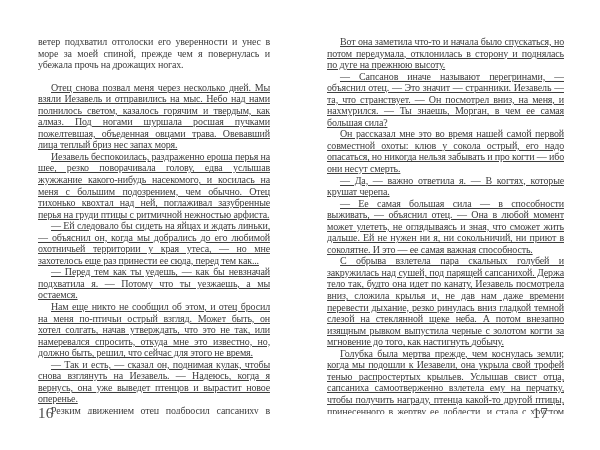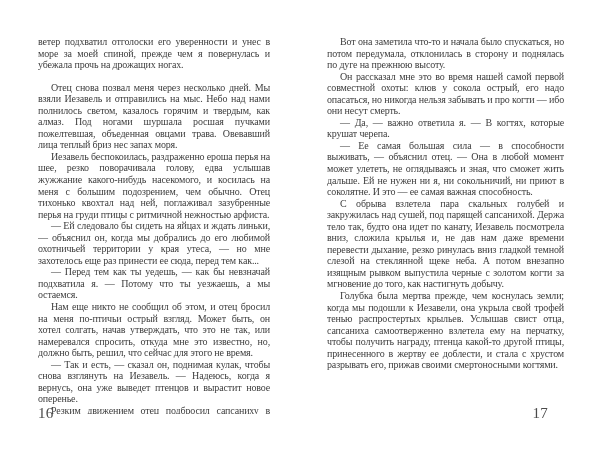--- a/index.html
+++ b/index.html
@@ -33,21 +33,21 @@
     line-height: 11.55px;
     text-align: justify;
     letter-spacing: -0.15px;
     hyphens: auto;
     -webkit-hyphens: auto;
   }
   p.para {
     margin: 0;
     padding: 0;
   }
-  p.para.indent { text-indent: 13px; }
+  p.para.indent { text-indent: 13px; text-decoration: underline; }
   p.para.space-before { margin-top: 11px; }
   .page-number {
     position: absolute;
     bottom: 0;
     font-size: 15px;
     color: var(--pn, #4a4a4a);
     letter-spacing: 0.2px;
   }
   .page.left  .page-number { left: 0; }
   .page.right .page-number { right: 16px; }
@@ -67,20 +67,21 @@
         <p class="para indent">Нам еще никто не сообщил об этом, и отец бросил на меня по-птичьи острый взгляд. Может быть, он хотел солгать, начав утверждать, что это не так, или намеревался спросить, откуда мне это известно, но, должно быть, решил, что сейчас для этого не время.</p>
         <p class="para indent">— Так и есть, — сказал он, поднимая кулак, чтобы снова взглянуть на Иезавель. — Надеюсь, когда я вернусь, она уже выведет птенцов и вырастит новое оперенье.</p>
         <p class="para indent">Резким движением отец подбросил сапсаниху в воздух, и она стала подниматься — крылья рассекали воздух, как пара сверкающих лезвий, неся ее в небо. Отец следил за полетом, заслонив рукой в перчатке глаза от солнца. Достигнув пика, Иезавель стала нарезать круги, высматривая добычу.</p>
       </div>
     <div class="page-number">16</div>
   </section>
 
   <section class="page right" lang="ru">
     <div class="page-text">
         <p class="para indent">Вот она заметила что-то и начала было спускаться, но потом передумала, отклонилась в сторону и поднялась по дуге на прежнюю высоту.</p>
+        <p class="para indent">— Сапсанов иначе называют перегринами, — объяснил отец. — Это значит — странники. Иезавель — та, что странствует. — Он посмотрел вниз, на меня, и нахмурился. — Ты знаешь, Морган, в чем ее самая большая сила?</p>
         <p class="para indent">Он рассказал мне это во время нашей самой первой совместной охоты: клюв у сокола острый, его надо опасаться, но никогда нельзя забывать и про когти — ибо они несут смерть.</p>
         <p class="para indent">— Да, — важно ответила я. — В когтях, которые крушат черепа.</p>
         <p class="para indent">— Ее самая большая сила — в способности выживать, — объяснил отец. — Она в любой момент может улететь, не оглядываясь и зная, что сможет жить дальше. Ей не нужен ни я, ни сокольничий, ни приют в соколятне. И это — ее самая важная способность.</p>
         <p class="para indent">С обрыва взлетела пара скальных голубей и закружилась над сушей, под парящей сапсанихой. Держа тело так, будто она идет по канату, Иезавель посмотрела вниз, сложила крылья и, не дав нам даже времени перевести дыхание, резко ринулась вниз гладкой темной слезой на стеклянной щеке неба. А потом внезапно изящным рывком выпустила черные с золотом когти за мгновение до того, как настигнуть добычу.</p>
         <p class="para indent">Голубка была мертва прежде, чем коснулась земли; когда мы подошли к Иезавели, она укрыла свой трофей тенью распростертых крыльев. Услышав свист отца, сапсаниха самоотверженно взлетела ему на перчатку, чтобы получить награду, птенца какой-то другой птицы, принесенного в жертву ее доблести, и стала с хрустом разрывать его, прижав своими смертоносными когтями.</p>
       </div>
     <div class="page-number">17</div>
   </section>
 
 </div>

